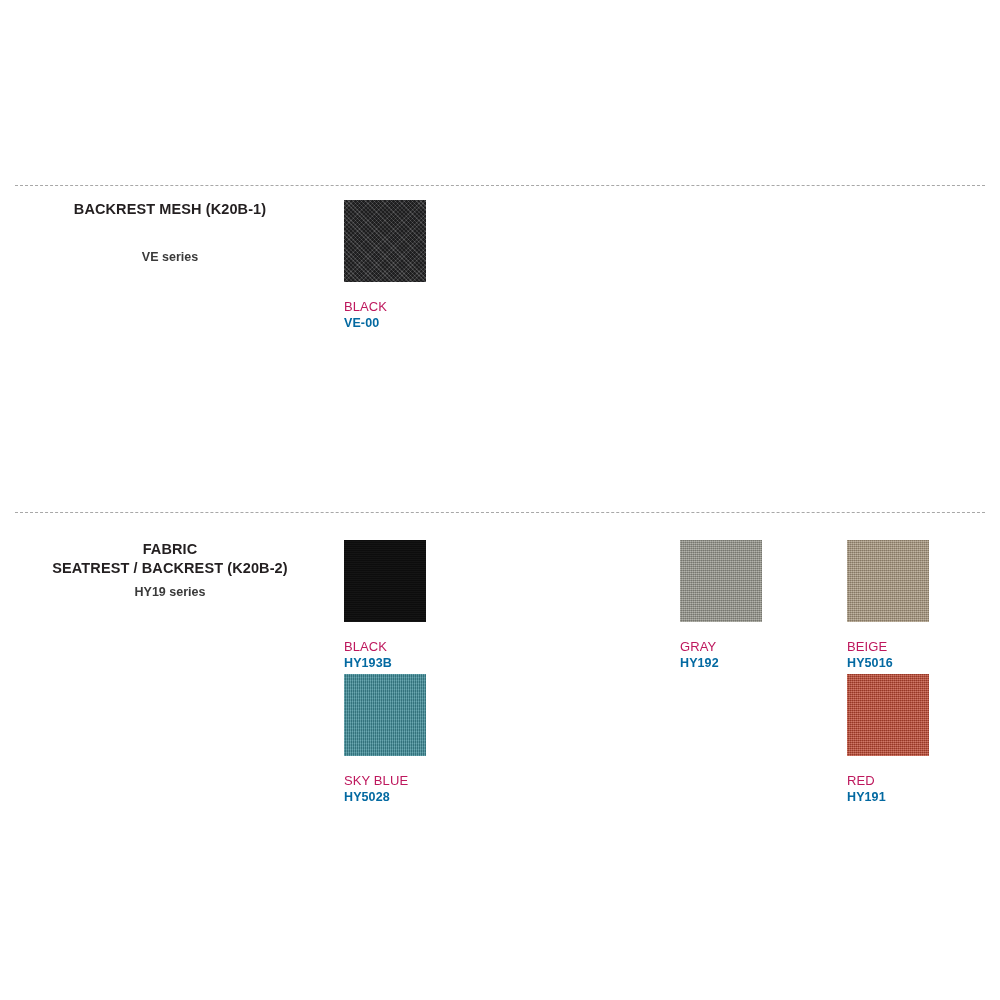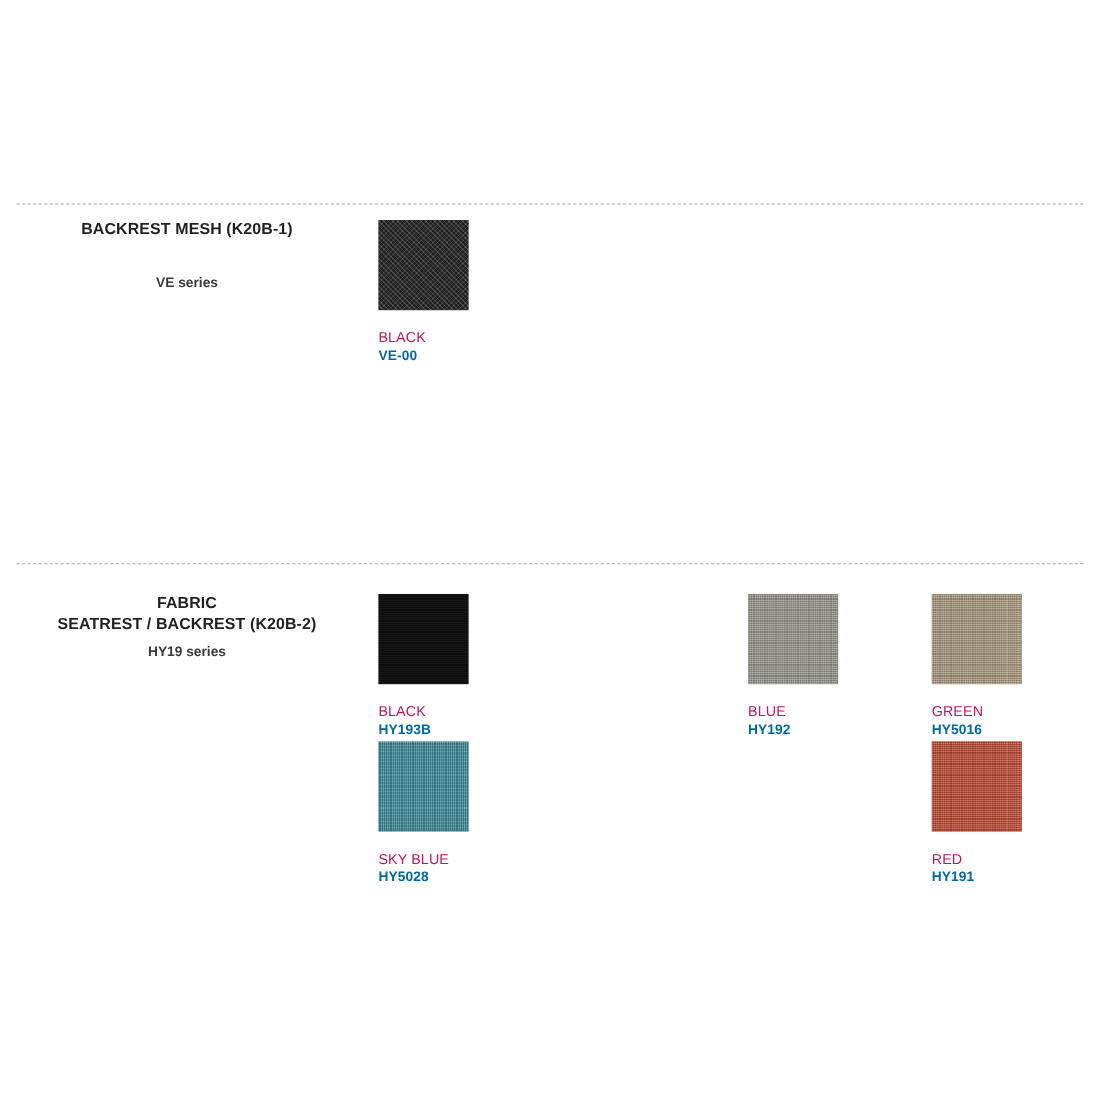--- a/index.html
+++ b/index.html
@@ -179,26 +179,26 @@
     </div>
     <div class="swatch-grid">
         <div class="swatch-row">
           <div class="swatch-cell c0">
             <div class="swatch-chip tex-flat" style="background: rgb(13, 13, 13);"></div>
             <div class="swatch-name">BLACK</div>
             <div class="swatch-code">HY193B</div>
           </div>
           <div class="swatch-cell c2">
             <div class="swatch-chip tex-weave" style="background: rgb(150, 150, 140);"></div>
-            <div class="swatch-name">BLUE</div>
+            <div class="swatch-name">GRAY</div>
             <div class="swatch-code">HY192</div>
           </div>
           <div class="swatch-cell c3">
             <div class="swatch-chip tex-weave" style="background: rgb(169, 153, 127);"></div>
-            <div class="swatch-name">GREEN</div>
+            <div class="swatch-name">BEIGE</div>
             <div class="swatch-code">HY5016</div>
           </div>
         </div>
         <div class="swatch-row">
           <div class="swatch-cell c0">
             <div class="swatch-chip tex-knit" style="background: rgb(63, 142, 154);"></div>
             <div class="swatch-name">SKY BLUE</div>
             <div class="swatch-code">HY5028</div>
           </div>
           <div class="swatch-cell c3">

